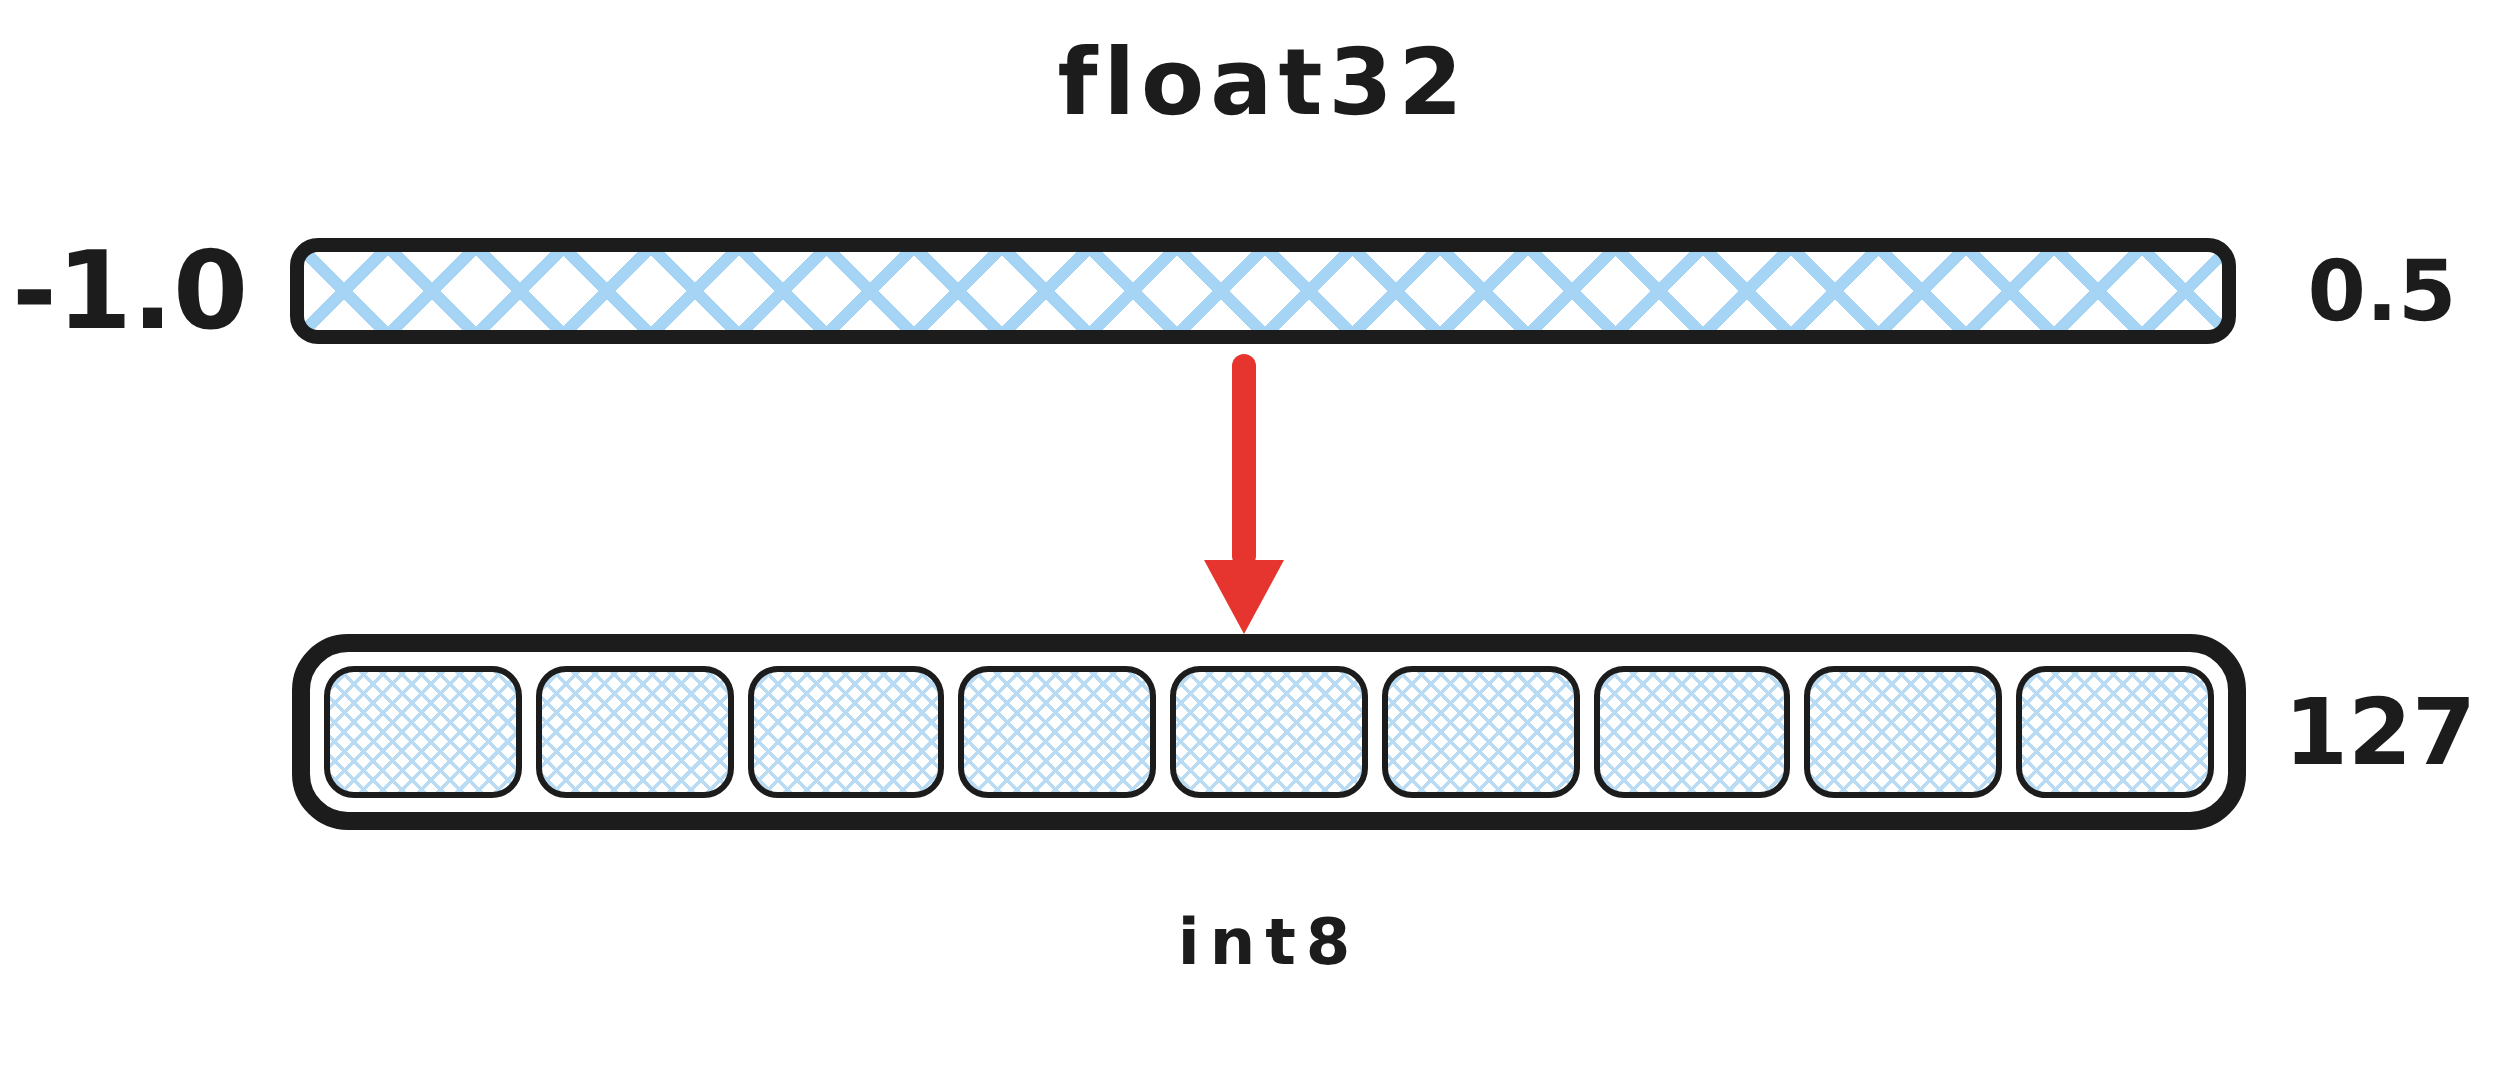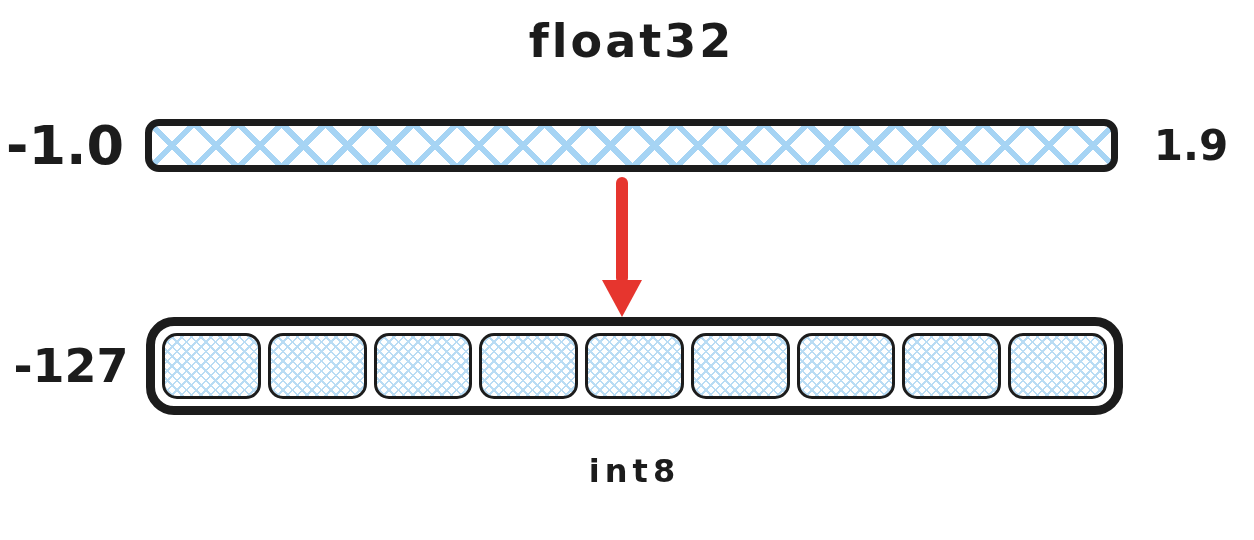--- a/index.html
+++ b/index.html
@@ -97,37 +97,37 @@
 <body>
 
 <div class="canvas">
 
   <div class="diagram-title title-top">float32</div>
 
   <div class="side-label float-min">-1.0</div>
 
   <div class="float32-bar"></div>
 
-  <div class="side-label float-max">1.9</div>
+  <div class="side-label float-max">0.5</div>
 
   <div class="arrow">
     <div class="arrow-shaft"></div>
     <div class="arrow-head"></div>
   </div>
 
-  <div class="side-label int-min">-127</div>
 
   <div class="int8-bar">
     <div class="int8-cell"></div>
   <div class="int8-cell"></div>
       <div class="int8-cell"></div>
       <div class="int8-cell"></div>
       <div class="int8-cell"></div>
       <div class="int8-cell"></div>
       <div class="int8-cell"></div>
       <div class="int8-cell"></div>
       <div class="int8-cell"></div>
     </div>
 
+  <div class="side-label int-max">127</div>
 
   <div class="diagram-title title-bottom">int8</div>
 
 </div>
 
 </body></html>

